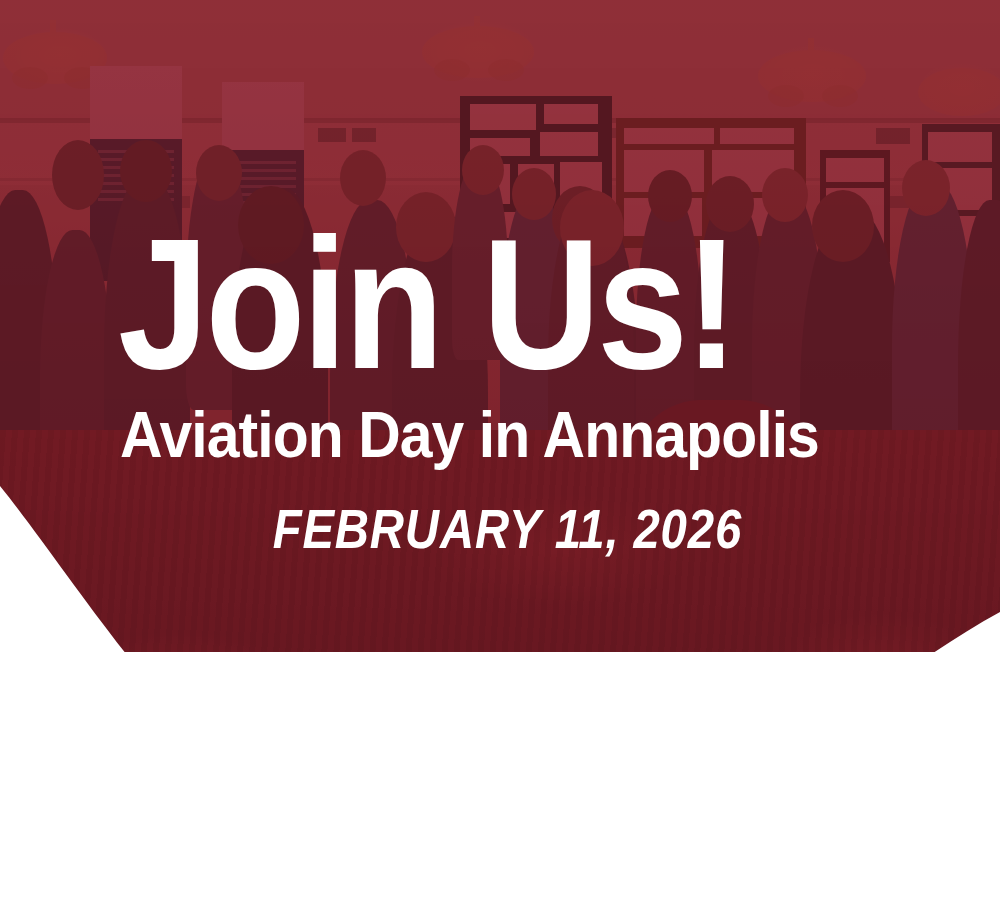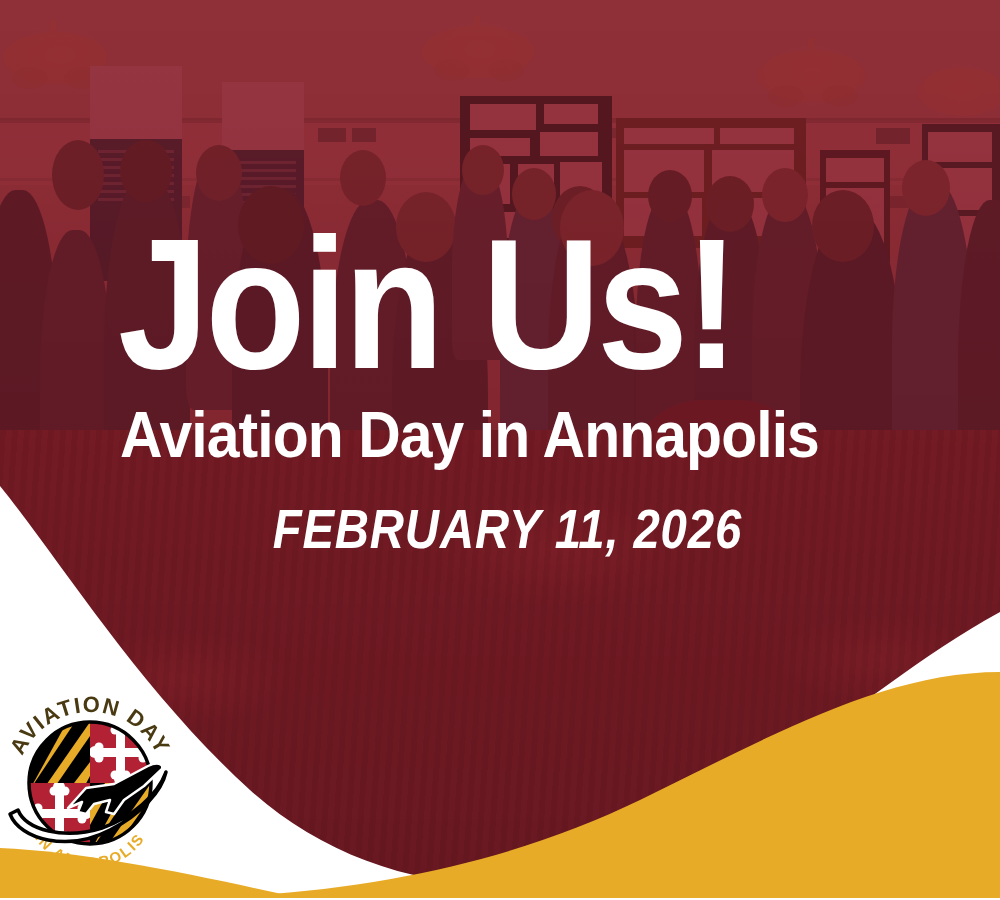--- a/index.html
+++ b/index.html
@@ -1,20 +1,20 @@
 <!DOCTYPE html>
 <html><head>
 <meta charset="utf-8">
 <style>
   html,body{margin:0;padding:0;background:#fff;}
   body{font-family:"Liberation Sans", sans-serif;}
 
   #ad{
     position:relative;
-    width:1000px;height:900px;
+    width:1000px;height:652px;
     overflow:hidden;
     background:#737373;
   }
 
   
   .photo{
     position:absolute;inset:0;
     overflow:hidden;
   }
   .photo .base{

